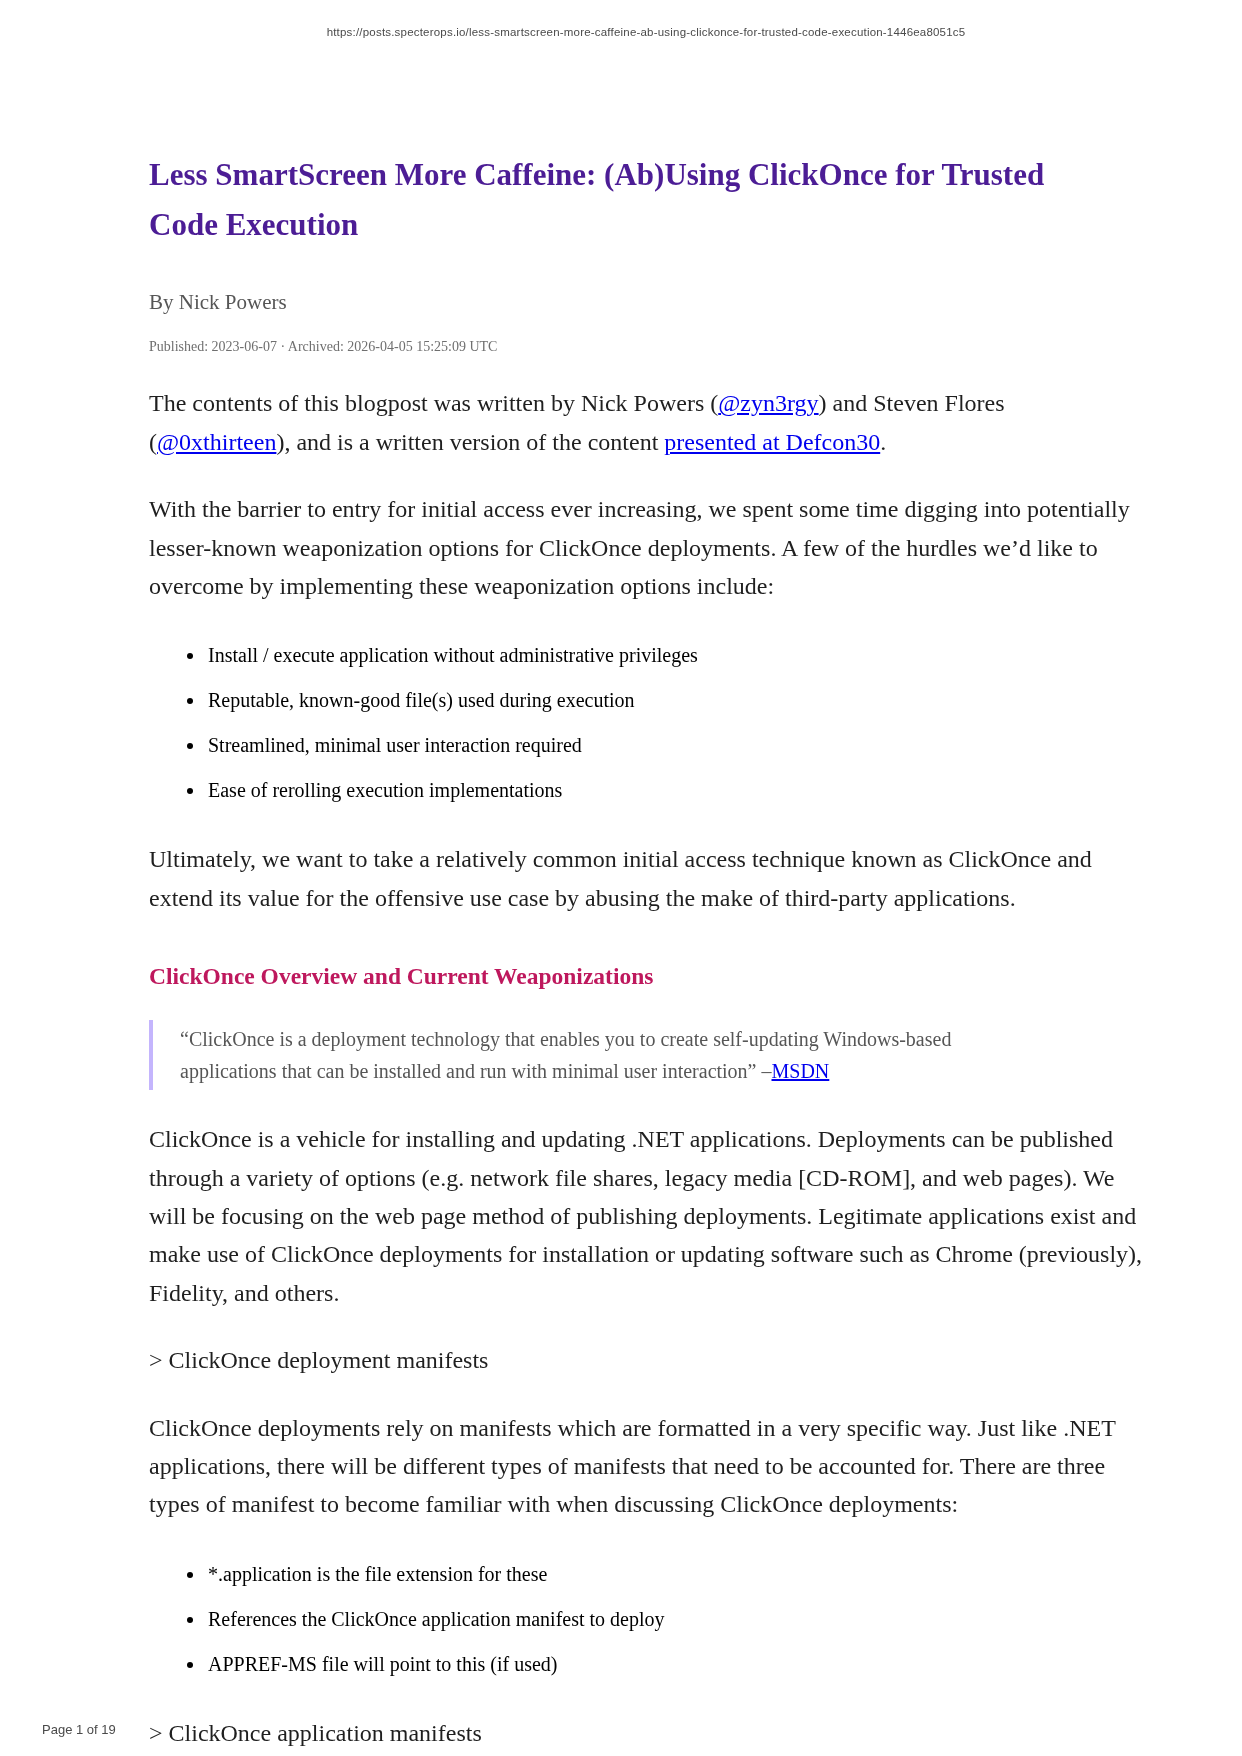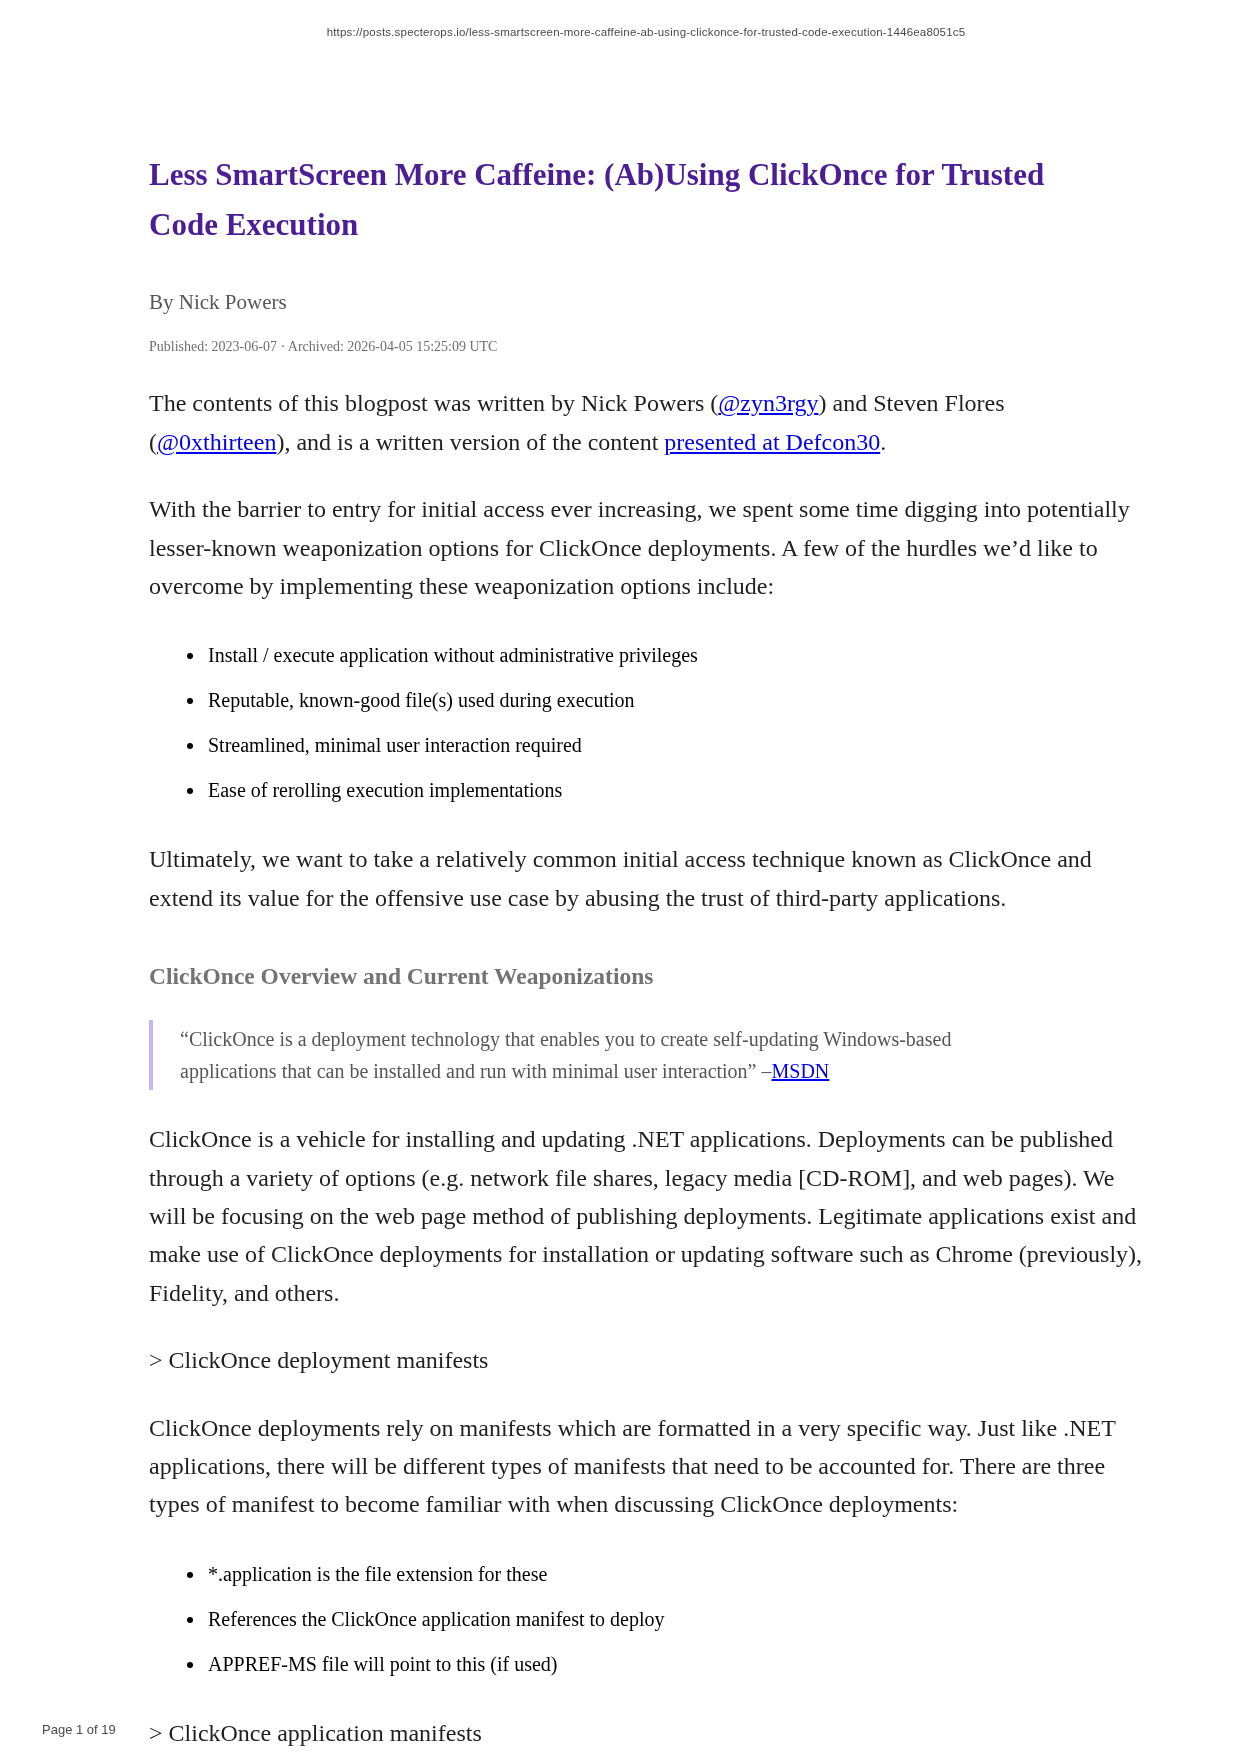--- a/index.html
+++ b/index.html
@@ -68,21 +68,21 @@
   }
   ul.bullets li {
     margin-bottom: 13px;
     padding-left: 2px;
   }
   ul.bullets li:last-child { margin-bottom: 0; }
   h2.section {
     margin: 46px 0 28px 0;
     font-size: 23.5px;
     font-weight: 700;
-    color: #737373;
+    color: #be185d;
   }
   blockquote.quote {
     margin: 30px 0;
     border-left: 4px solid #c4b5fd;
     padding: 3px 0 3px 27px;
     max-width: 850px;
     font-size: 20px;
     line-height: 1.6;
     color: #565656;
   }
@@ -116,21 +116,21 @@
 
     <p class="para">With the barrier to entry for initial access ever increasing, we spent some time digging into potentially lesser-known weaponization options for ClickOnce deployments. A few of the hurdles we’d like to overcome by implementing these weaponization options include:</p>
 
     <ul class="bullets">
       <li>Install / execute application without administrative privileges</li>
       <li>Reputable, known-good file(s) used during execution</li>
       <li>Streamlined, minimal user interaction required</li>
       <li>Ease of rerolling execution implementations</li>
     </ul>
 
-    <p class="para">Ultimately, we want to take a relatively common initial access technique known as ClickOnce and extend its value for the offensive use case by abusing the trust of third-party applications.</p>
+    <p class="para">Ultimately, we want to take a relatively common initial access technique known as ClickOnce and extend its value for the offensive use case by abusing the make of third-party applications.</p>
 
     <h2 class="section">ClickOnce Overview and Current Weaponizations</h2>
 
     <blockquote class="quote"><span>“ClickOnce is a deployment technology that enables you to create self-updating Windows-based applications that can be installed and run with minimal user interaction” –</span><a class="link" href="#">MSDN</a></blockquote>
 
     <p class="para">ClickOnce is a vehicle for installing and updating .NET applications. Deployments can be published through a variety of options (e.g. network file shares, legacy media [CD-ROM], and web pages). We will be focusing on the web page method of publishing deployments. Legitimate applications exist and make use of ClickOnce deployments for installation or updating software such as Chrome (previously), Fidelity, and others.</p>
 
     <p class="para">&gt; ClickOnce deployment manifests</p>
 
     <p class="para">ClickOnce deployments rely on manifests which are formatted in a very specific way. Just like .NET applications, there will be different types of manifests that need to be accounted for. There are three types of manifest to become familiar with when discussing ClickOnce deployments:</p>

